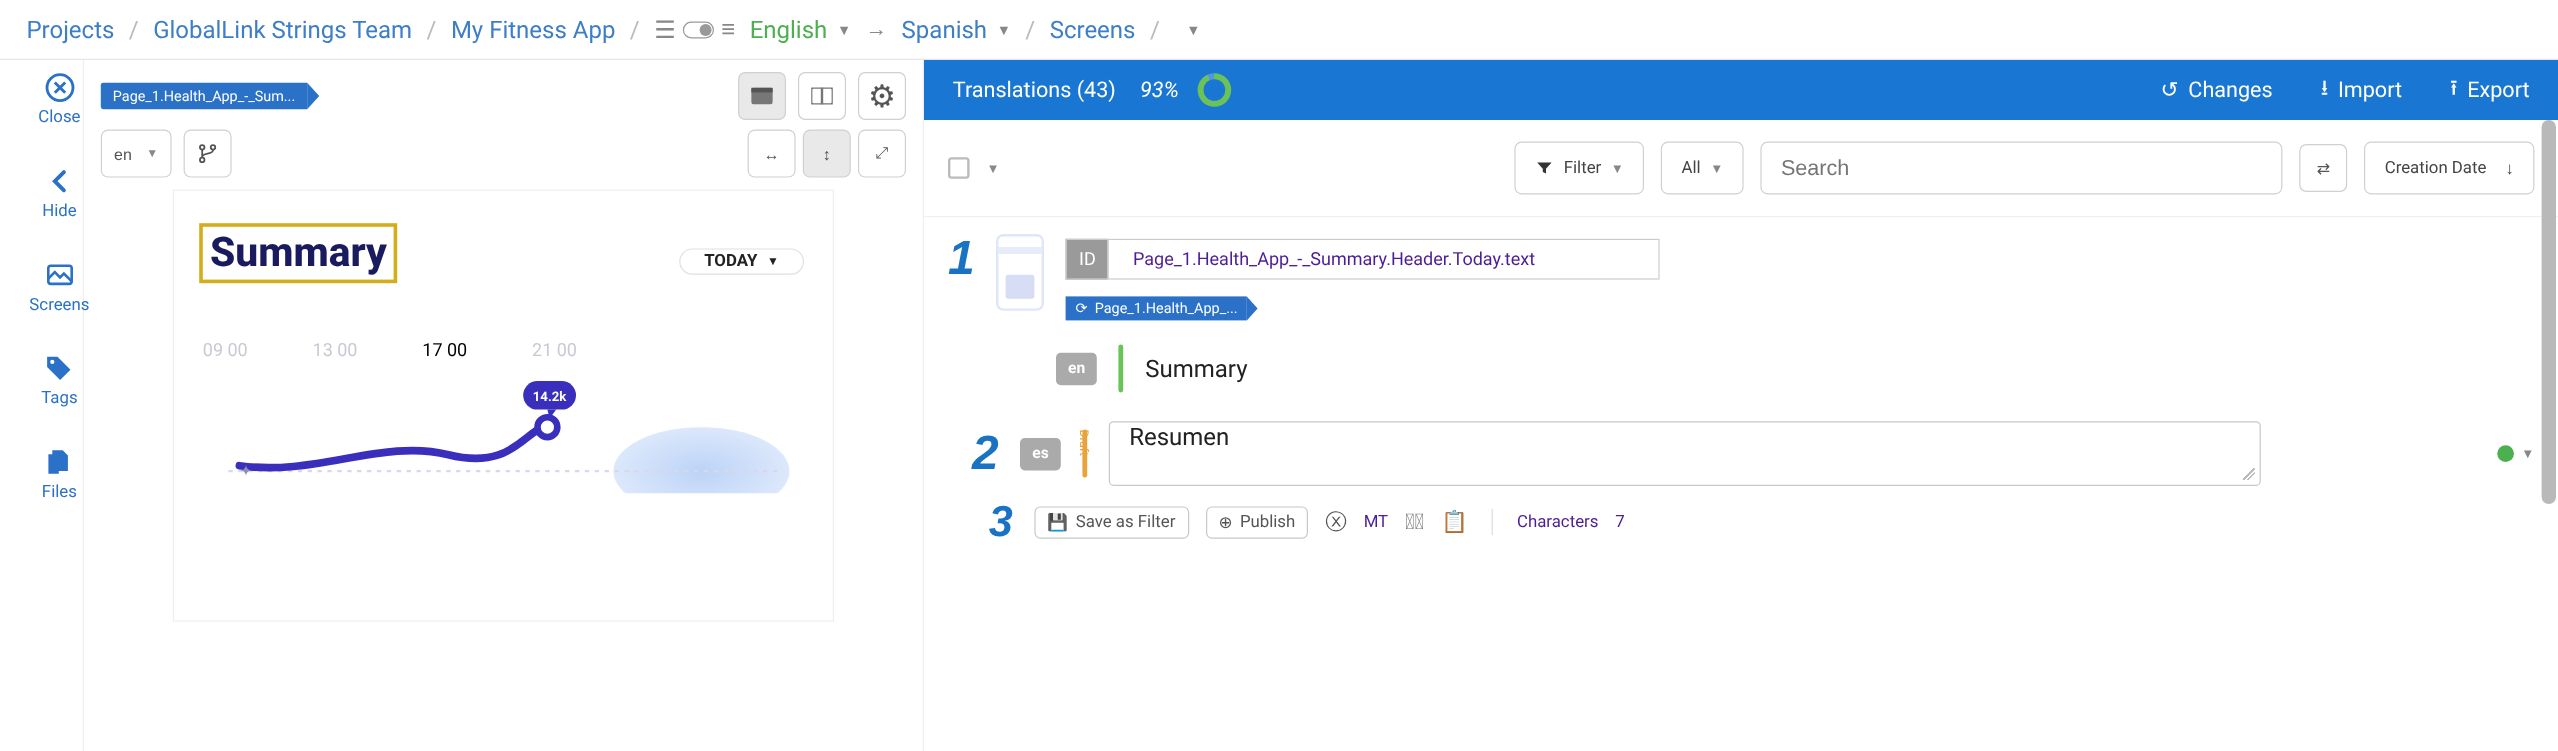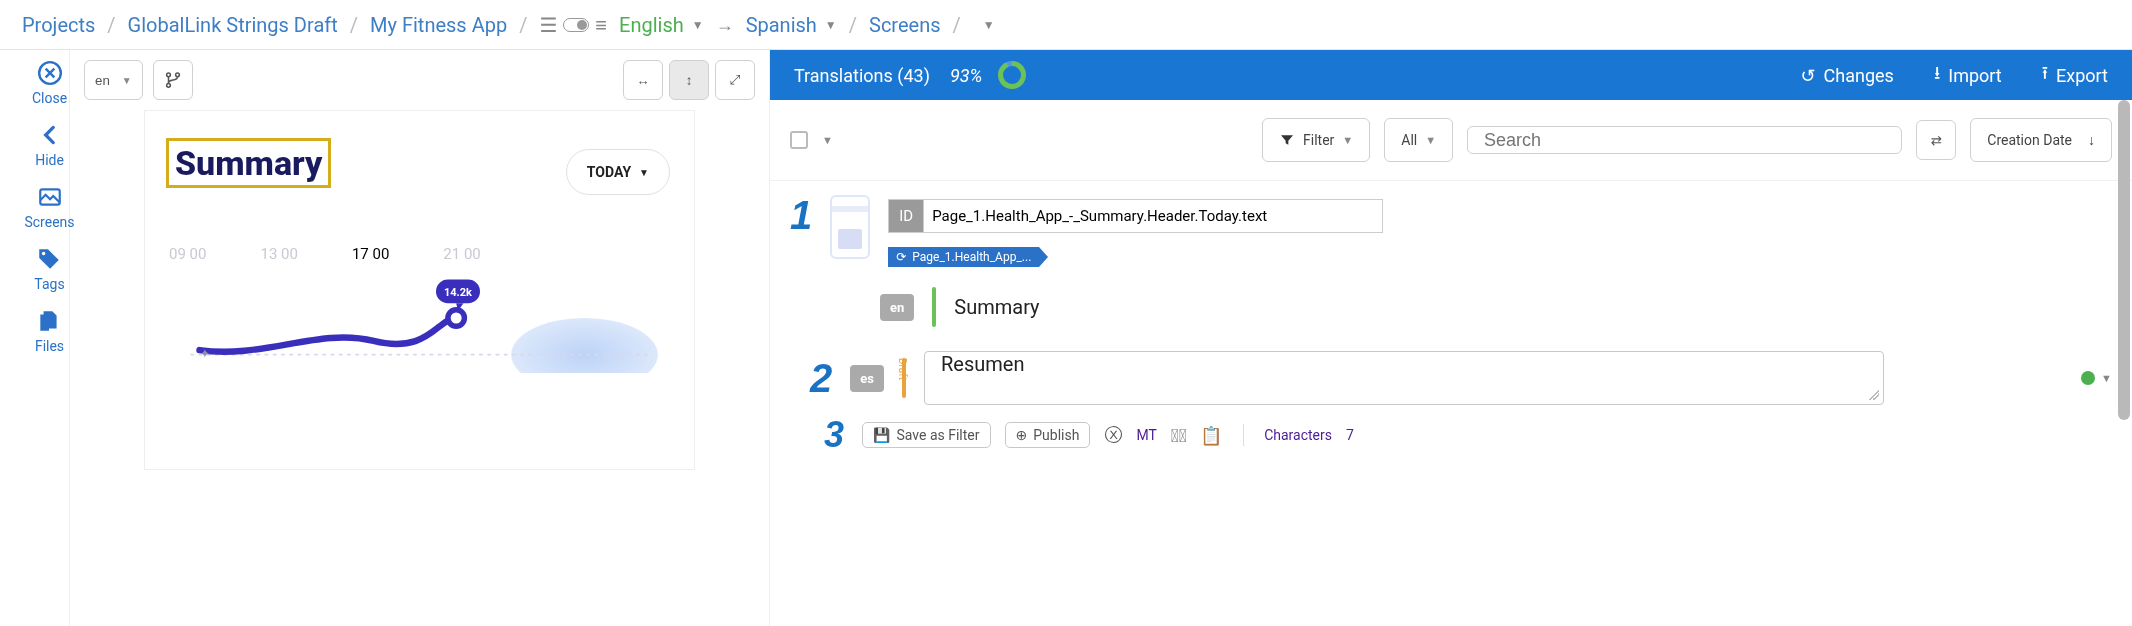--- a/index.html
+++ b/index.html
@@ -47,21 +47,21 @@
   .main {
     display: grid;
     grid-template-columns: 70px 700px 1fr;
     height: calc(100% - 50px);
   }
 
   
   .rail {
     border-right: 1px solid #f0f0f0;
     display: flex; flex-direction: column; align-items: center;
-    padding-top: 10px; gap: 16px; margin-left: 30px;
+    padding-top: 10px; gap: 32px; margin-left: 30px;
   }
   .rail .rail-item {
     display: flex; flex-direction: column; align-items: center; gap: 4px;
     color: #2a71c7; font-size: 14px;
     cursor: pointer;
   }
   .rail .rail-item svg, .rail .rail-item .glyph { width:26px; height:26px; }
   .glyph { font-size:26px; line-height:1; }
 
   
@@ -101,22 +101,22 @@
     height: 360px;
     padding: 30px 24px 0 24px;
     position:relative; overflow:hidden;
     margin-left: 60px; margin-right: 60px;
   }
   .summary-title {
     font-weight:800; font-size:34px; color:#1a1a5e;
     outline:3px solid #d3ae1a; display:inline-block; padding:2px 6px;
   }
   .today-pill {
-    float:right; margin-top:8px;
-    border:1px solid #e0e0e0; border-radius:30px; padding:14px 20px;
+    float:right; margin-top:18px;
+    border:1px solid #e0e0e0; border-radius:30px; padding:2px 20px;
     font-weight:700; font-size:14px; color:#222;
     display:flex; align-items:center; gap:8px;
   }
   .times { display:flex; gap:54px; margin-top:50px; font-weight:400; color:#c9c9d4; font-size:15px; }
   .times .now { color:#000000; }
   .chart-svg { width:100%; height:110px; display:block; }
 
   
   .panel { display:flex; flex-direction:column; min-width:0; }
   .panel-header {
@@ -137,21 +137,21 @@
     display:flex; align-items:center; gap:14px; padding:18px 20px;
     border-bottom:1px solid #f0f0f0;
   }
   .chk-sq { width:18px; height:18px; border:2px solid #bbb; border-radius:3px; }
   .caret-dn { font-size:11px; color:#888; }
   .dropdown-btn {
     border:1px solid #d0d0d0; border-radius:6px; height:44px;
     display:flex; align-items:center; padding:0 16px; gap:8px; color:#444;
   }
   .search-input {
-    flex:1; height:28px; border:1px solid #d0d0d0; border-radius:6px;
+    flex:1; height:44px; border:1px solid #d0d0d0; border-radius:6px;
     padding: 0 16px; font-size:18px; color:#555;
   }
 
   .entry {
     padding: 14px 20px 10px 20px;
     position:relative;
   }
   .row { display:flex; align-items:flex-start; gap:18px; }
   .step-n {
     font-family: Arial Black, Arial, sans-serif; font-weight:900;
@@ -165,21 +165,21 @@
   }
   .thumb::after{ content:''; position:absolute; left:6px; right:6px; bottom:8px; height:20px; background:#d6ddf5; border-radius:2px; }
   .id-box {
     display:flex; align-items:stretch; height:34px; margin-top:4px;
   }
   .id-box .lab {
     background:#9a9a9a; color:#fff; padding:4px 10px; display:flex; align-items:center;
     font-size:15px; border:1px solid #ccc; border-right:none;
   }
   .id-box .val {
-    border:1px solid #ccc; padding:0 8px; display:flex; align-items:center; color:#000000;
+    border:1px solid #ccc; padding:0 20px; display:flex; align-items:center; color:#4c1d95;
     min-width:460px; font-size:15px;
   }
   .path-chip {
     margin-top:14px; display:inline-flex; align-items:center; gap:6px;
     background:#2a71c7; color:#fff; font-size:12px; padding:3px 8px; position:relative;
   }
   .path-chip::after{
     content:''; position:absolute; right:-9px; top:0;
     border-top:10px solid transparent; border-bottom:10px solid transparent;
     border-left:9px solid #2a71c7;
@@ -233,21 +233,21 @@
   }
 
   svg { display:block; }
 </style>
 </head>
 <body>
 
 <div class="breadcrumbs">
   <a class="crumb">Projects</a>
   <span class="sep">/</span>
-  <a class="crumb">GlobalLink Strings Draft</a>
+  <a class="crumb">GlobalLink Strings Team</a>
   <span class="sep">/</span>
   <a class="crumb">My Fitness App</a>
   <span class="sep">/</span>
 
   <span class="toolbar-cluster">
     <span>☰</span>
     <span class="tog"></span>
     <span>≡</span>
   </span>
 
@@ -295,20 +295,39 @@
     <div class="rail-item">
       <svg viewBox="0 0 24 24">
           <path d="M7 3h8l4 4v12H7V3z" fill="#2a71c7"></path>
           <path d="M4 6h8v15H4z" fill="#2a71c7"></path>
         </svg>
       <span>Files</span>
     </div>
   </div>
 
   <div class="preview">
+    <div class="preview-top">
+      <span class="tagchip">Page_1.Health_App_-_Sum...</span>
+      <span class="spacer"></span>
+      <button class="btn icn active">
+        <svg width="18" height="14">
+            <rect x="0" y="0" width="18" height="14" rx="2" fill="#777"></rect>
+            <rect x="0" y="0" width="18" height="4" fill="#555"></rect>
+          </svg>
+      </button>
+      <button class="btn icn">
+        <svg width="18" height="14">
+            <rect x="0" y="0" width="18" height="14" rx="2" fill="none" stroke="#777" stroke-width="2"></rect>
+            <line x1="9" y1="0" x2="9" y2="14" stroke="#777" stroke-width="2"></line>
+          </svg>
+      </button>
+      <button class="btn icn">
+        <span class="glyph">⚙</span>
+      </button>
+    </div>
 
     <div class="preview-controls">
       <button class="btn">
         <span>en</span>
         <span style="margin-left:12px;font-size:10px;color:#888">▼</span>
       </button>
       <button class="btn icn">
         <svg width="18" height="18" viewBox="0 0 24 24">
             <circle cx="6" cy="5" r="2.5" fill="none" stroke="#555" stroke-width="2"></circle>
             <circle cx="18" cy="5" r="2.5" fill="none" stroke="#555" stroke-width="2"></circle>

